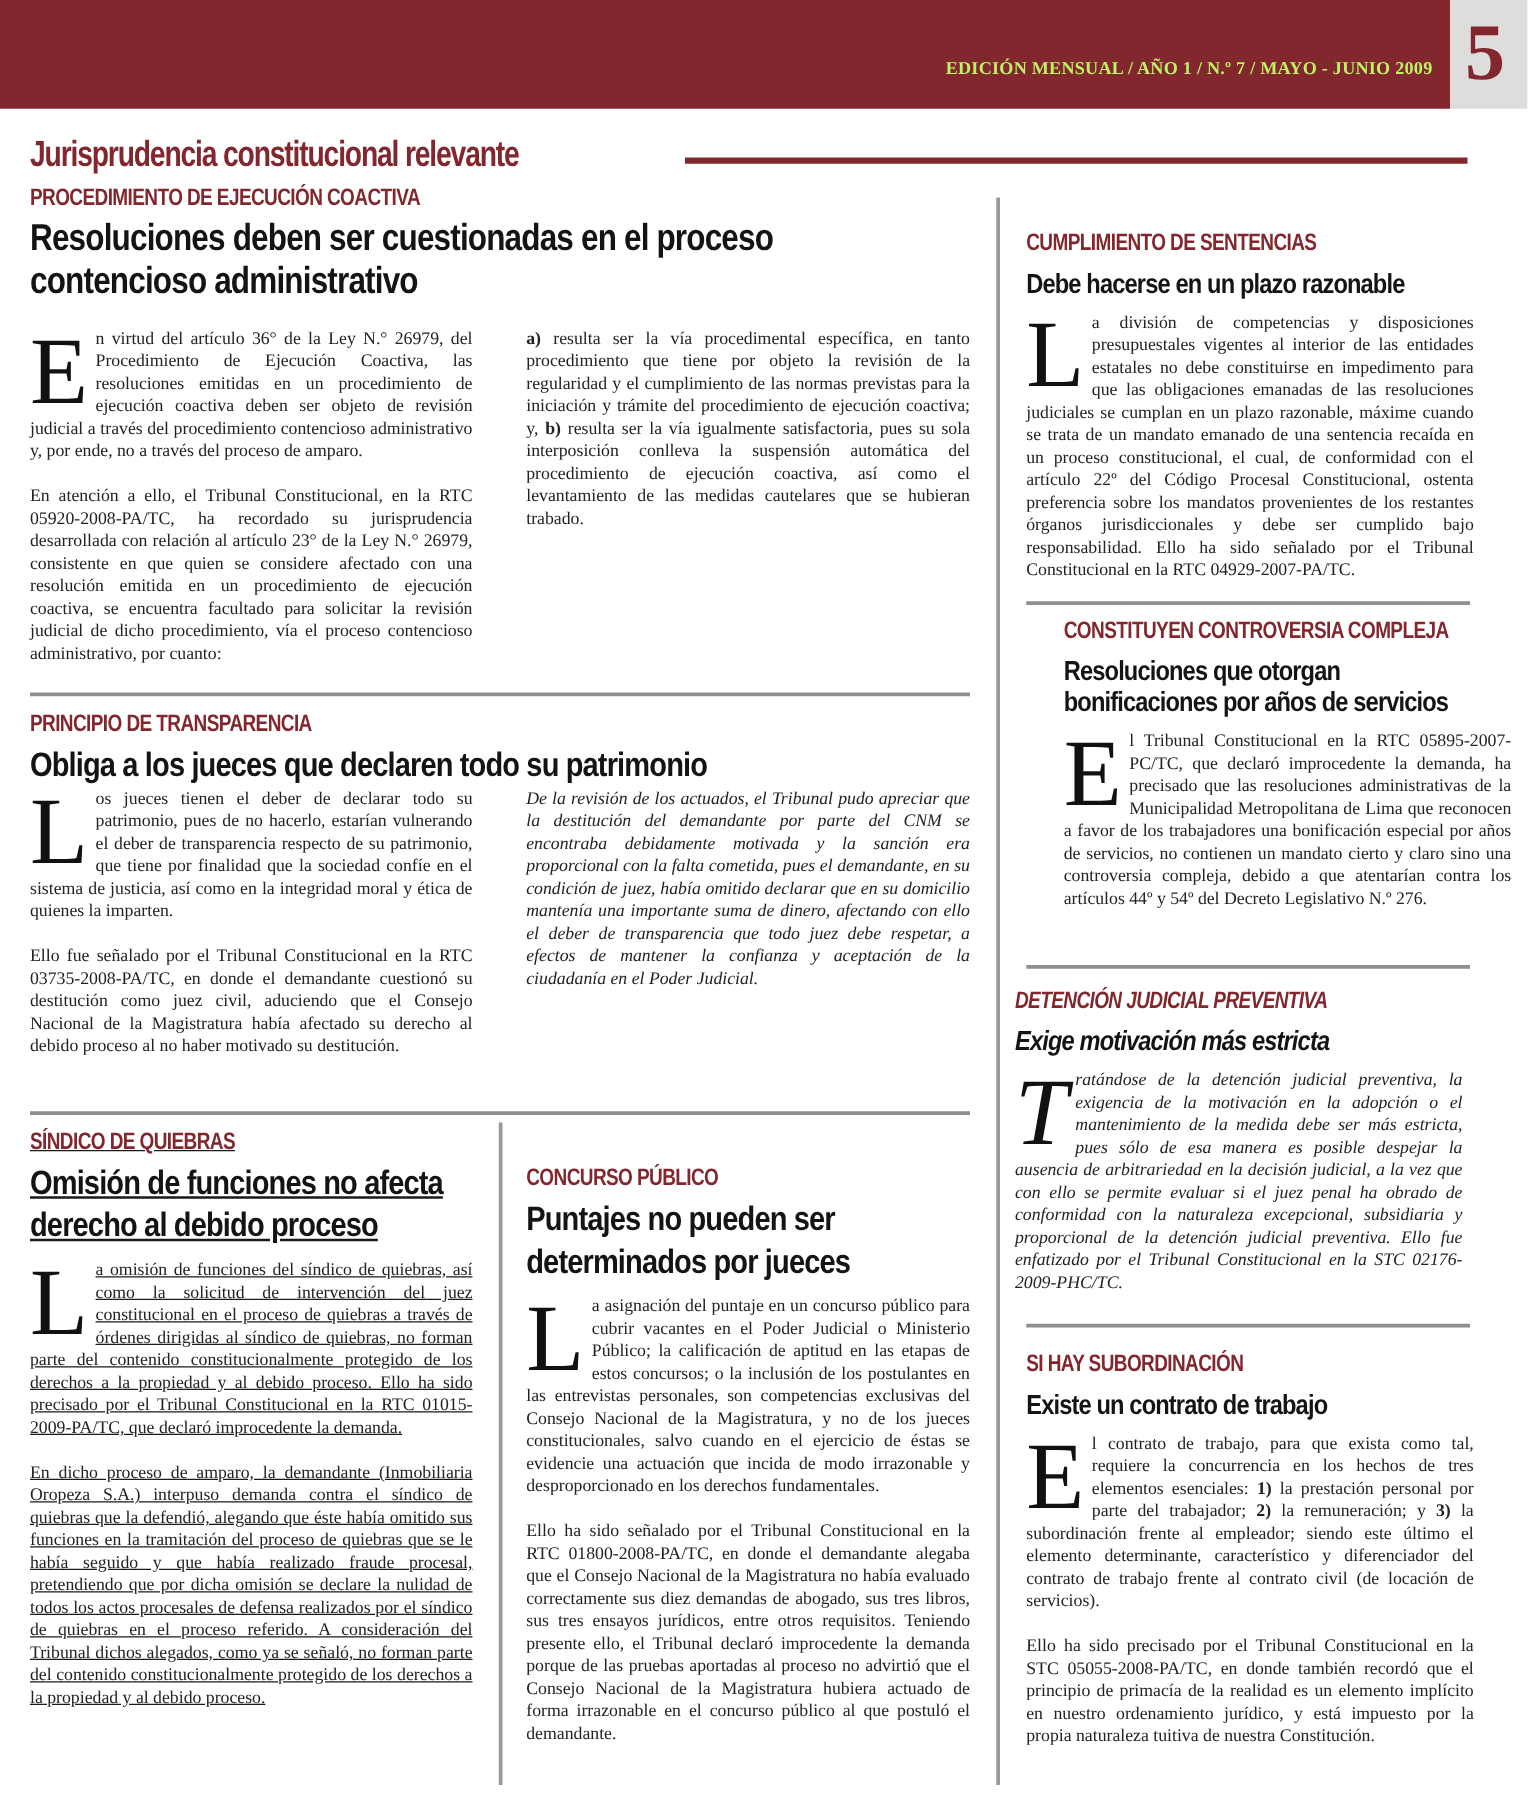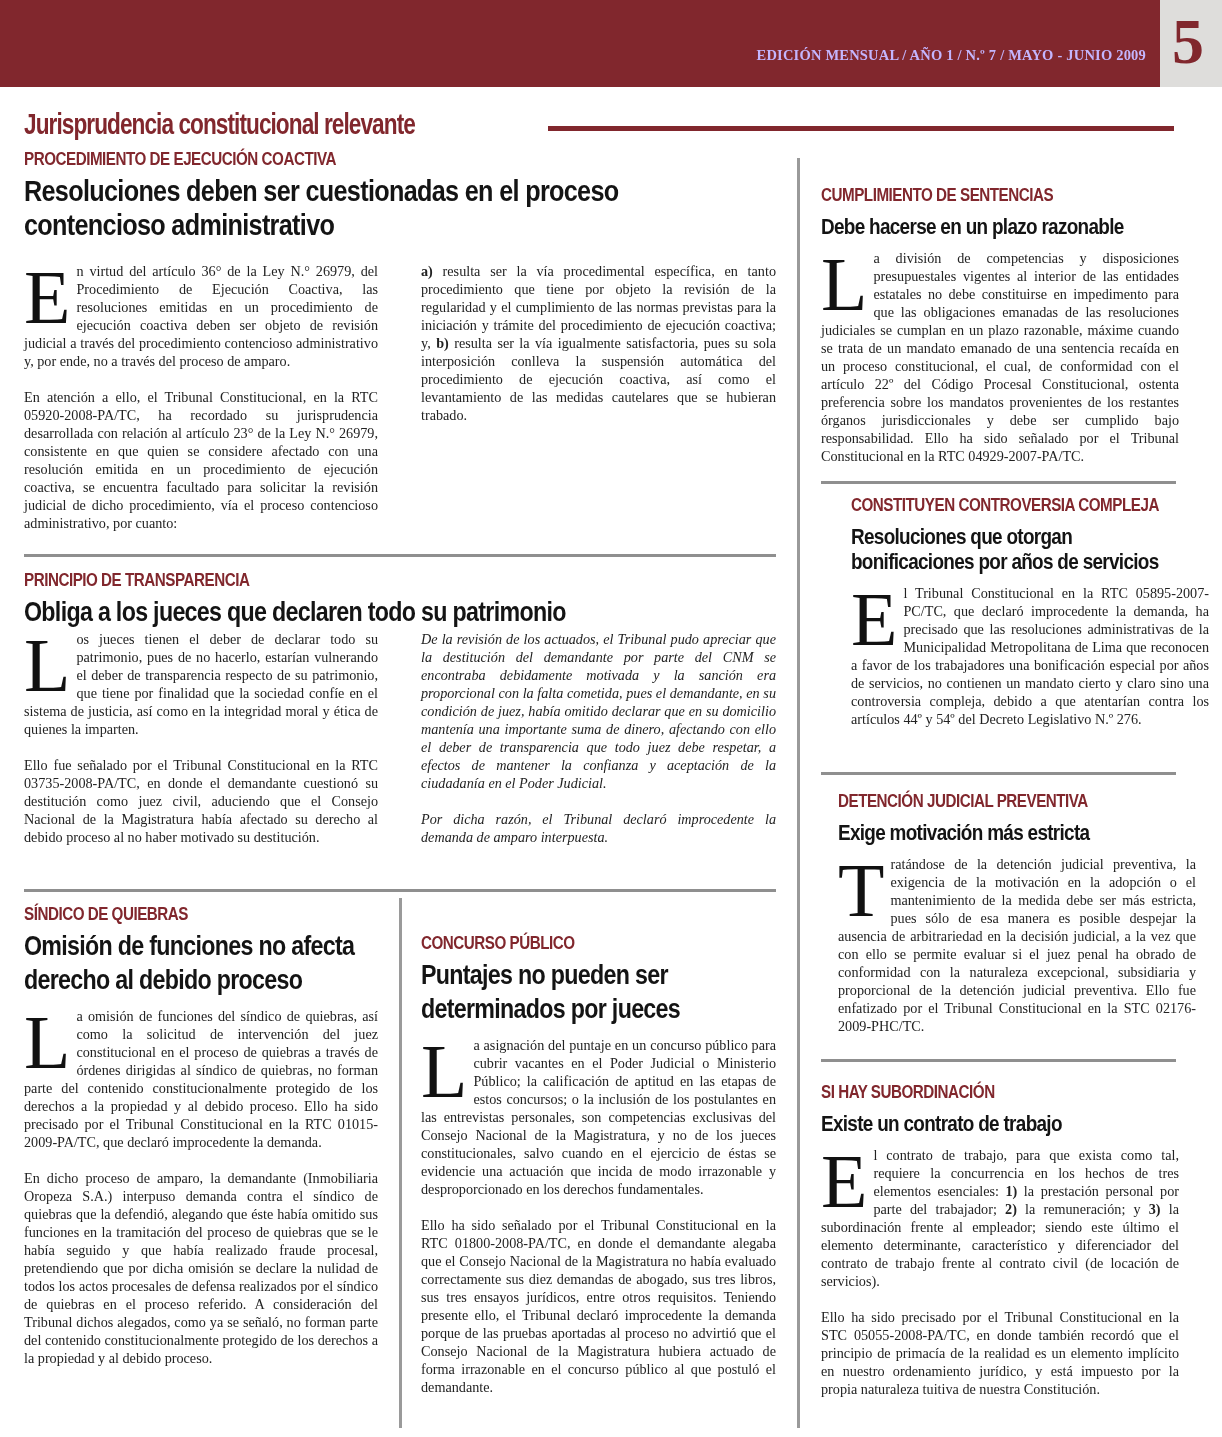--- a/index.html
+++ b/index.html
@@ -1,20 +1,20 @@
 <!DOCTYPE html>
 <html><head>
 <meta charset="utf-8">
 <style>
   * { box-sizing: border-box; margin: 0; padding: 0; }
   html, body { width: 1222px; height: 1437px; background: #ffffff; overflow: hidden; }
   body { position: relative; font-family: "Liberation Serif", serif; color: #1a1a1a; }
 
   .topbar { position: absolute; left: 0; top: 0; width: 1160px; height: 87px; background: #81272d; }
-  .edition { position: absolute; right: 14px; top: 47px; color: #c4b5fd; font-family: "Liberation Serif", serif; font-weight: bold; font-size: 14.5px; letter-spacing: 0.2px; }
+  .edition { position: absolute; right: 14px; top: 47px; color: #bef264; font-family: "Liberation Serif", serif; font-weight: bold; font-size: 14.5px; letter-spacing: 0.2px; }
   .pagebox { position: absolute; left: 1160px; top: 0; width: 62px; height: 87px; background: #dedddb; }
   .pagenum { position: absolute; left: 12px; top: 4px; font-family: "Liberation Serif", serif; font-weight: bold; font-size: 64px; line-height: 76px; color: #81272d; }
 
   .section-title { position: absolute; left: 24px; top: 108px; font-family: "Liberation Sans", sans-serif; font-weight: bold; font-size: 29px; color: #81272d; letter-spacing: -1.2px; transform: scaleX(0.78); transform-origin: left center; white-space: nowrap; }
   .section-rule { position: absolute; left: 548px; top: 126px; width: 626px; height: 5px; background: #81272d; }
 
   .article { position: absolute; }
   .kicker { font-family: "Liberation Sans", sans-serif; font-weight: bold; color: #81272d; font-size: 19px; letter-spacing: -0.6px; transform: scaleX(0.80); transform-origin: left center; white-space: nowrap; line-height: 22px; }
   .headline { font-family: "Liberation Sans", sans-serif; font-weight: bold; color: #141414; font-size: 27px; line-height: 34px; letter-spacing: -0.8px; transform: scaleX(0.86); transform-origin: left top; white-space: nowrap; margin-top: 4px; }
   .headline.sm { font-size: 22px; line-height: 25px; }
@@ -58,27 +58,26 @@
 <div class="article" style="left:24px; top:569px; width:756px;">
   <div class="kicker">PRINCIPIO DE TRANSPARENCIA</div>
   <div class="headline" style="font-size:27px; transform:scaleX(0.86);">Obliga a los jueces que declaren todo su patrimonio</div>
 </div>
 <div class="article body" style="left:24px; top:630px; width:354px;">
   <p><span class="dropcap">L</span><span>os jueces tienen el deber de declarar todo su patrimonio, pues de no hacerlo, estarían vulnerando el deber de transparencia respecto de su patrimonio, que tiene por finalidad que la sociedad confíe en el sistema de justicia, así como en la integridad moral y ética de quienes la imparten.</span></p>
   <p>Ello fue señalado por el Tribunal Constitucional en la RTC 03735-2008-PA/TC, en donde el demandante cuestionó su destitución como juez civil, aduciendo que el Consejo Nacional de la Magistratura había afectado su derecho al debido proceso al no haber motivado su destitución.</p>
 </div>
 <div class="article body" style="left:421px; top:630px; width:355px;font-style:italic;">
   <p>De la revisión de los actuados, el Tribunal pudo apreciar que la destitución del demandante por parte del CNM se encontraba debidamente motivada y la sanción era proporcional con la falta cometida, pues el demandante, en su condición de juez, había omitido declarar que en su domicilio mantenía una importante suma de dinero, afectando con ello el deber de transparencia que todo juez debe respetar, a efectos de mantener la confianza y aceptación de la ciudadanía en el Poder Judicial.</p>
-  <p>Por dicha razón, el Tribunal declaró improcedente la demanda de amparo interpuesta.</p>
 </div>
 
 <div class="rule-h" style="left:24px; top:889px; width:752px;"></div>
 <div class="rule-v" style="left:399px; top:898px; height:530px;"></div>
 
-<div class="article" style="left:24px; top:903px; width:360px;">
+<div class="article" style="left:24px; top:903px; width:360px;text-decoration:underline;">
   <div class="kicker">SÍNDICO DE QUIEBRAS</div>
   <div class="headline" style="transform:scaleX(0.86);">
     <div>Omisión de funciones no afecta</div>
     <div>derecho al debido proceso</div>
   </div>
   <div class="body" style="width:354px; margin-top:10px;">
     <p><span class="dropcap">L</span><span>a omisión de funciones del síndico de quiebras, así como la solicitud de intervención del juez constitucional en el proceso de quiebras a través de órdenes dirigidas al síndico de quiebras, no forman parte del contenido constitucionalmente protegido de los derechos a la propiedad y al debido proceso. Ello ha sido precisado por el Tribunal Constitucional en la RTC 01015-2009-PA/TC, que declaró improcedente la demanda.</span></p>
     <p>En dicho proceso de amparo, la demandante (Inmobiliaria Oropeza S.A.) interpuso demanda contra el síndico de quiebras que la defendió, alegando que éste había omitido sus funciones en la tramitación del proceso de quiebras que se le había seguido y que había realizado fraude procesal, pretendiendo que por dicha omisión se declare la nulidad de todos los actos procesales de defensa realizados por el síndico de quiebras en el proceso referido. A consideración del Tribunal dichos alegados, como ya se señaló, no forman parte del contenido constitucionalmente protegido de los derechos a la propiedad y al debido proceso.</p>
   </div>
 </div>
@@ -113,21 +112,21 @@
     <div>Resoluciones que otorgan</div>
     <div>bonificaciones por años de servicios</div>
   </div>
   <div class="body" style="margin-top:10px;">
     <p><span class="dropcap">E</span><span>l Tribunal Constitucional en la RTC 05895-2007-PC/TC, que declaró improcedente la demanda, ha precisado que las resoluciones administrativas de la Municipalidad Metropolitana de Lima que reconocen a favor de los trabajadores una bonificación especial por años de servicios, no contienen un mandato cierto y claro sino una controversia compleja, debido a que atentarían contra los artículos 44º y 54º del Decreto Legislativo N.º 276.</span></p>
   </div>
 </div>
 
 <div class="rule-h" style="left:821px; top:772px; width:355px;"></div>
 
-<div class="article" style="left:838px; top:790px; width:358px;">
+<div class="article" style="left:812px; top:790px; width:358px;font-style:italic;">
   <div class="kicker">DETENCIÓN JUDICIAL PREVENTIVA</div>
   <div class="headline sm" style="margin-top:8px;">Exige motivación más estricta</div>
   <div class="body" style="margin-top:10px;">
     <p><span class="dropcap">T</span><span>ratándose de la detención judicial preventiva, la exigencia de la motivación en la adopción o el mantenimiento de la medida debe ser más estricta, pues sólo de esa manera es posible despejar la ausencia de arbitrariedad en la decisión judicial, a la vez que con ello se permite evaluar si el juez penal ha obrado de conformidad con la naturaleza excepcional, subsidiaria y proporcional de la detención judicial preventiva. Ello fue enfatizado por el Tribunal Constitucional en la STC 02176-2009-PHC/TC.</span></p>
   </div>
 </div>
 
 <div class="rule-h" style="left:821px; top:1059px; width:355px;"></div>
 
 <div class="article" style="left:821px; top:1081px; width:358px;">

